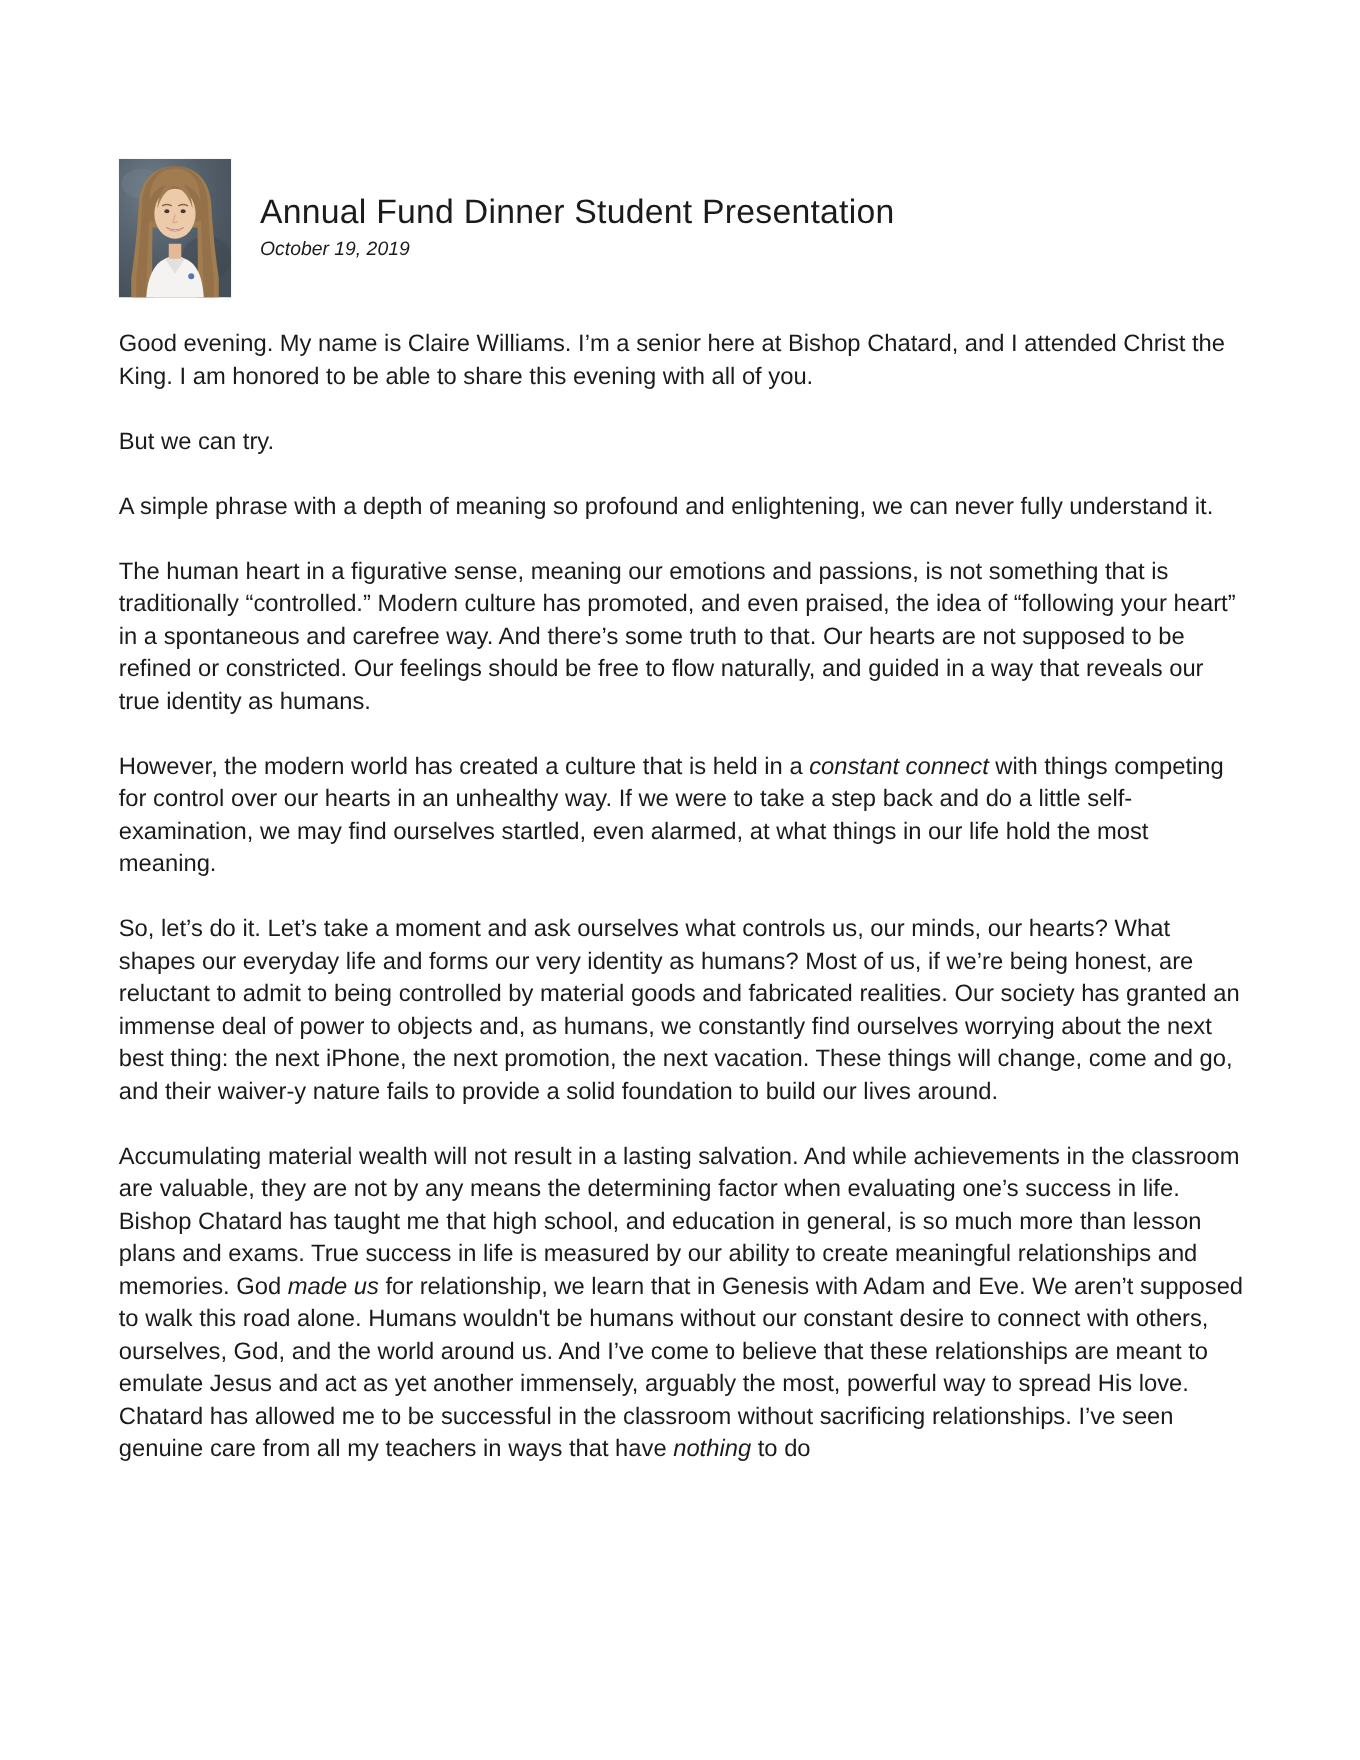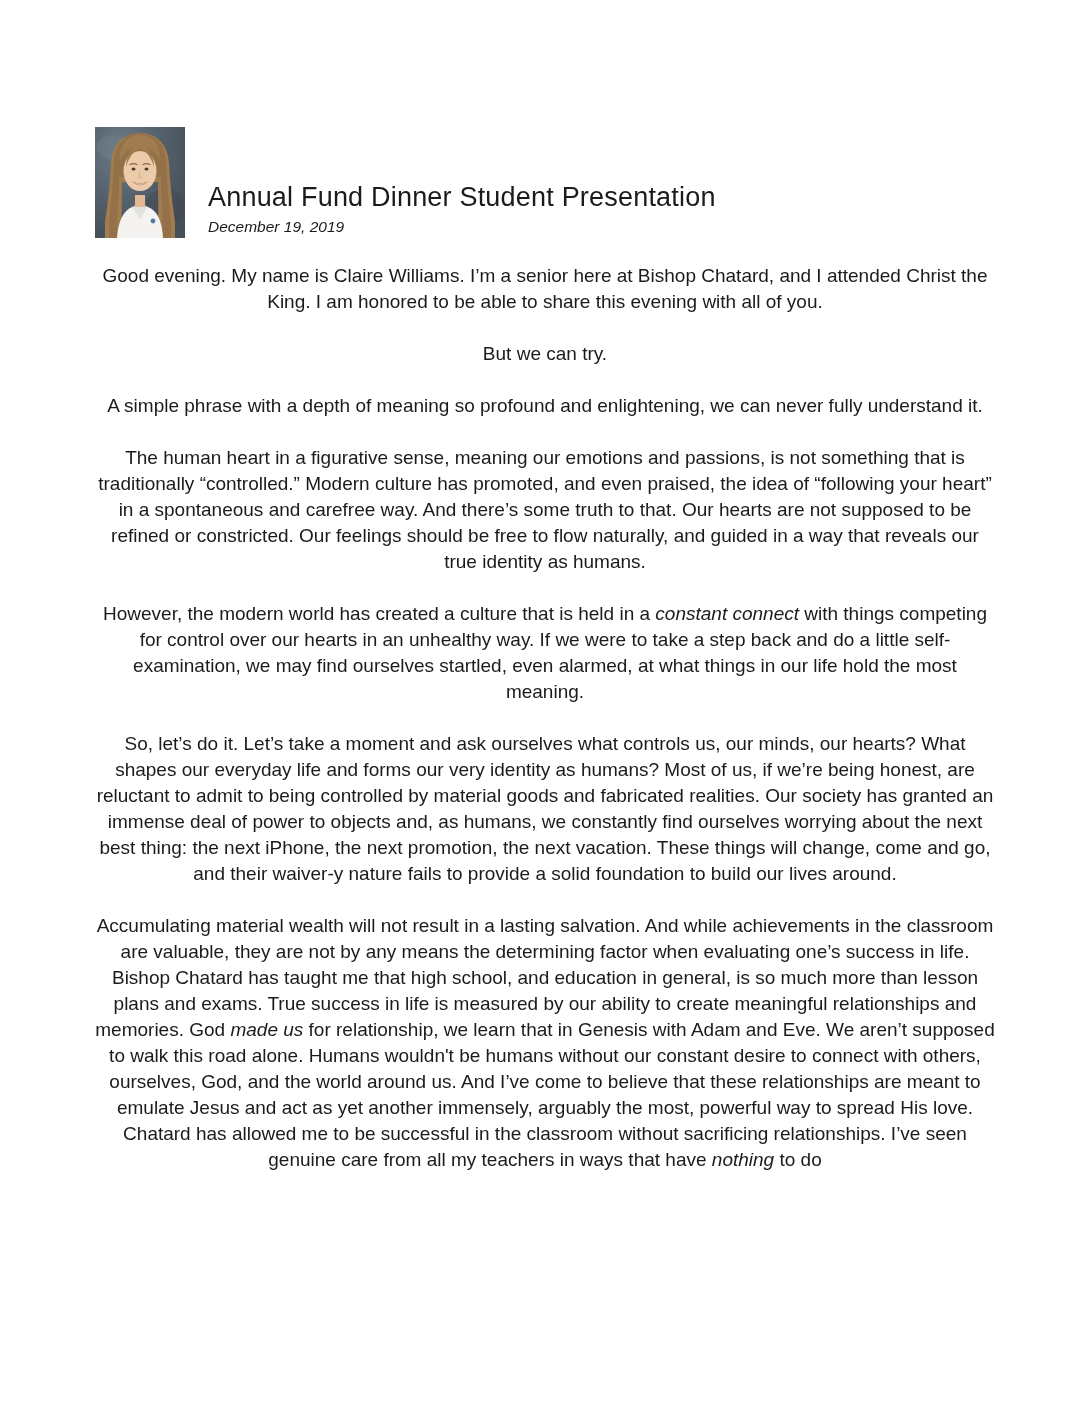--- a/index.html
+++ b/index.html
@@ -16,21 +16,21 @@
     color: #1b1b1b;
     overflow: hidden;
     box-sizing: border-box;
   }
   .doc-header {
     position: absolute;
     top: 127px;
     left: 95px;
     right: 95px;
     display: flex;
-    align-items: flex-end;
+    align-items: center;
   }
   .portrait {
     width: 90px;
     height: 111px;
     flex: 0 0 auto;
     display: block;
   }
   .title-block {
     margin-left: 23px;
     padding-bottom: 2px;
@@ -53,21 +53,20 @@
     position: absolute;
     top: 263px;
     left: 95px;
     width: 900px;
   }
   .doc-body p {
     margin: 0 0 26px 0;
     font-size: 19px;
     line-height: 26px;
     color: #1b1b1b;
-    text-align: center;
   }
   .doc-body em {
     font-style: italic;
   }
 </style>
 </head>
 <body>
 
 <div class="page">
 
@@ -106,21 +105,21 @@
       <path d="M35 37.5 Q38.5 35.8 42 37.5" stroke="#8a6743" stroke-width="1.2" fill="none" stroke-linecap="round"></path>
       <path d="M48 37.5 Q51.5 35.8 55 37.5" stroke="#8a6743" stroke-width="1.2" fill="none" stroke-linecap="round"></path>
 
       <path d="M45 45 Q44 49 43.4 50.5 Q45 51.6 46.6 50.5" stroke="#d9a985" stroke-width="1" fill="none" stroke-linecap="round"></path>
 
       <path d="M38 55 Q45 61 52 55 Q45 58.6 38 55 Z" fill="#fdfdfd" stroke="#c98b74" stroke-width="0.8"></path>
     </svg>
 
     <div class="title-block">
       <h1 class="doc-title">Annual Fund Dinner Student Presentation</h1>
-      <div class="doc-date">December 19, 2019</div>
+      <div class="doc-date">October 19, 2019</div>
     </div>
   </div>
 
   <main class="doc-body">
       <p><span>Good evening. My name is Claire Williams. I’m a senior here at Bishop Chatard, and I attended Christ the King. I am honored to be able to share this evening with all of you.</span></p>
       <p><span>But we can try.</span></p>
       <p><span>A simple phrase with a depth of meaning so profound and enlightening, we can never fully understand it.</span></p>
       <p><span>The human heart in a figurative sense, meaning our emotions and passions, is not something that is traditionally “controlled.” Modern culture has promoted, and even praised, the idea of “following your heart” in a spontaneous and carefree way. And there’s some truth to that. Our hearts are not supposed to be refined or constricted. Our feelings should be free to flow naturally, and guided in a way that reveals our true identity as humans.</span></p>
       <p><span>However, the modern world has created a culture that is held in a </span><em>constant connect</em><span> with things competing for control over our hearts in an unhealthy way. If we were to take a step back and do a little self-examination, we may find ourselves startled, even alarmed, at what things in our life hold the most meaning.</span></p>
       <p><span>So, let’s do it. Let’s take a moment and ask ourselves what controls us, our minds, our hearts? What shapes our everyday life and forms our very identity as humans? Most of us, if we’re being honest, are reluctant to admit to being controlled by material goods and fabricated realities. Our society has granted an immense deal of power to objects and, as humans, we constantly find ourselves worrying about the next best thing: the next iPhone, the next promotion, the next vacation. These things will change, come and go, and their waiver-y nature fails to provide a solid foundation to build our lives around.</span></p>

